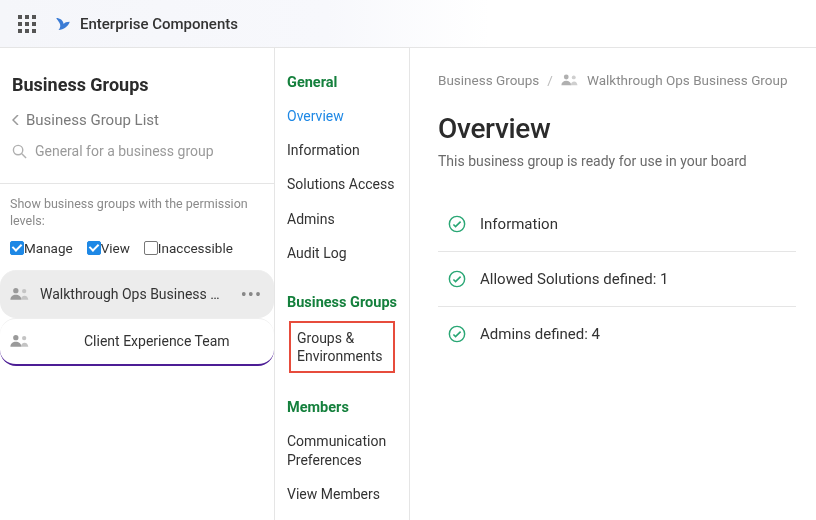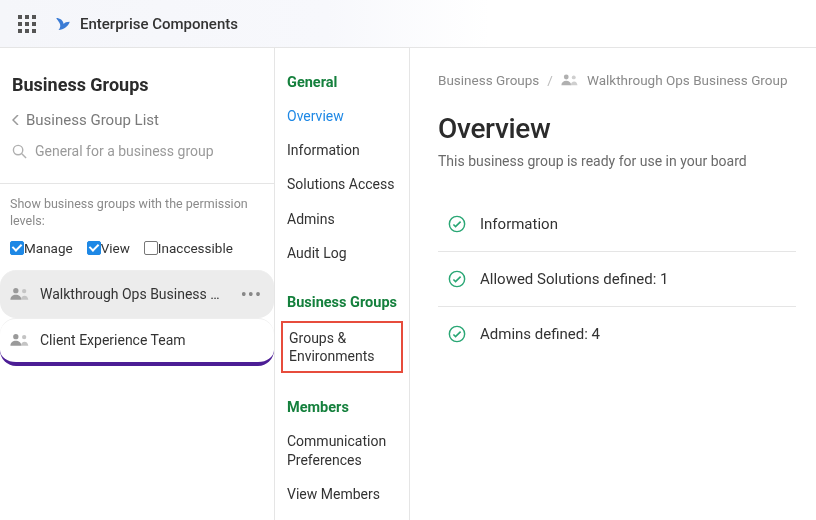--- a/index.html
+++ b/index.html
@@ -29,32 +29,32 @@
   .filter-block { padding:12px 10px 10px 10px; }
   .filter-label { font-size:12.5px; color:#8a8a8a; line-height:1.35; margin-bottom:10px; }
   .filter-opts { display:flex; align-items:center; gap:14px; font-size:13.5px; color:#333; }
   .chk { display:flex; align-items:center; gap:0; cursor:pointer; user-select:none; }
   .chkbox { width:14px; height:14px; border:1.5px solid #1e88e5; border-radius:2px; display:flex; align-items:center; justify-content:center; }
   .chkbox.checked { background:#1e88e5; }
   .chkbox.checked::after { content:""; display:block; width:4px; height:7px; border:solid #fff; border-width:0 2px 2px 0; transform:rotate(45deg); margin-top:-2px;}
   .chkbox.empty { border-color:#777; }
   .group-list { margin-top:4px; }
   .group-item { display:flex; align-items:center; padding:0 10px; height:48px; font-size:14px; color:#333; cursor:pointer; border-top:1px solid #eee;border-radius:16px; }
-  .group-item:last-child { border-bottom:4px solid #4c1d95; }
+  .group-item:last-child { border-bottom:2px solid #4c1d95;gap:44px; }
   .group-item.active { background:#ececec; }
   .people-icon { width:20px; height:16px; margin-right:10px; flex-shrink:0; }
   .group-item .gtext { flex:1; white-space:nowrap; overflow:hidden; text-overflow:ellipsis; }
   .dots { color:#888; font-size:18px; letter-spacing:1px; padding:0 2px; cursor:pointer; }
 
   
   .midnav { width:135px; border-right:1px solid #e5e5e5; padding:20px 0 0 0; font-size:14px; }
   .midnav .section-h { font-weight:700; font-size:14.5px; color:#15803d; padding:6px 12px 8px 12px; }
   .midnav .navitem { padding:8px 12px; color:#333; cursor:pointer; line-height:1.3; }
   .midnav .navitem.active { color:#1e88e5; }
-  .midnav .navitem.boxed { border:2px solid #e74c3c; margin:2px 6px; padding:6px 6px; }
+  .midnav .navitem.boxed { border:2px solid #e74c3c; margin:2px 14px; padding:6px 6px; }
   .midnav .spacer { height:18px; }
 
   
   .main { flex:1; padding:24px 20px 10px 28px; overflow:auto; }
   .crumbs { display:flex; align-items:center; gap:8px; font-size:13.5px; color:#8a8a8a; }
   .crumbs .sep { color:#bbb; }
   .crumbs a { color:#8a8a8a; text-decoration:none; cursor:pointer;}
   .crumbs .people-icon { width:18px; height:14px; margin-right:0; }
   .page-h1 { font-size:28px; font-weight:500; color:#2b2b2b; margin:24px 0 8px 0; letter-spacing:-0.3px;}
   .subtext { font-size:14px; color:#6a6a6a; margin-bottom:28px; }

